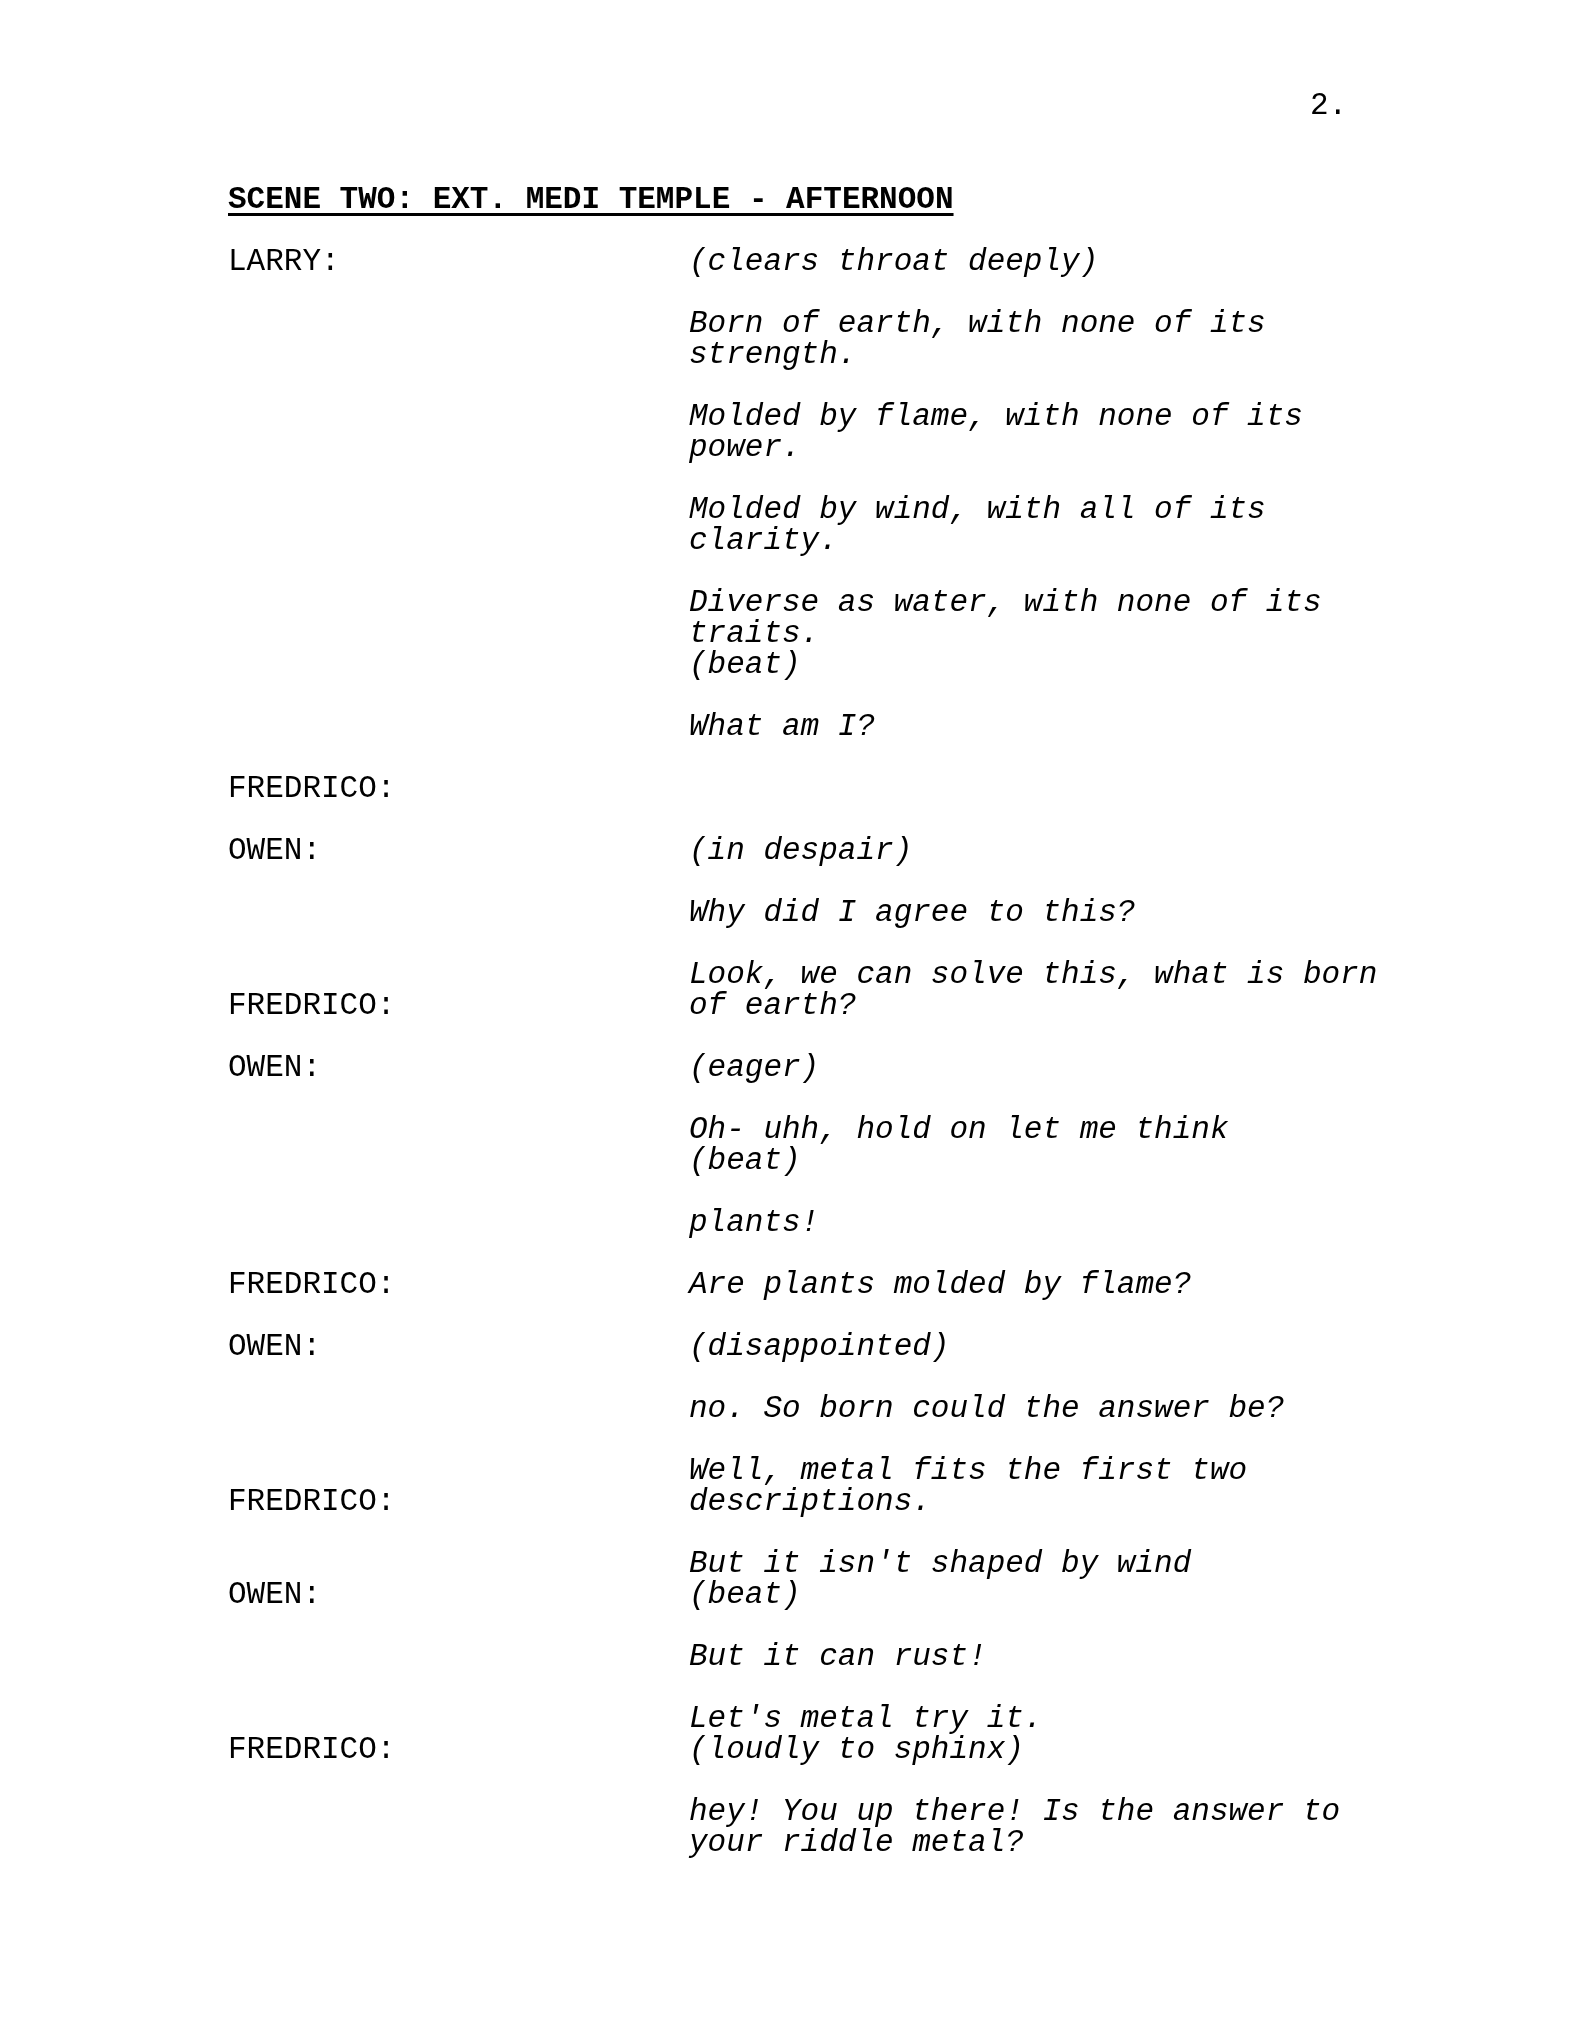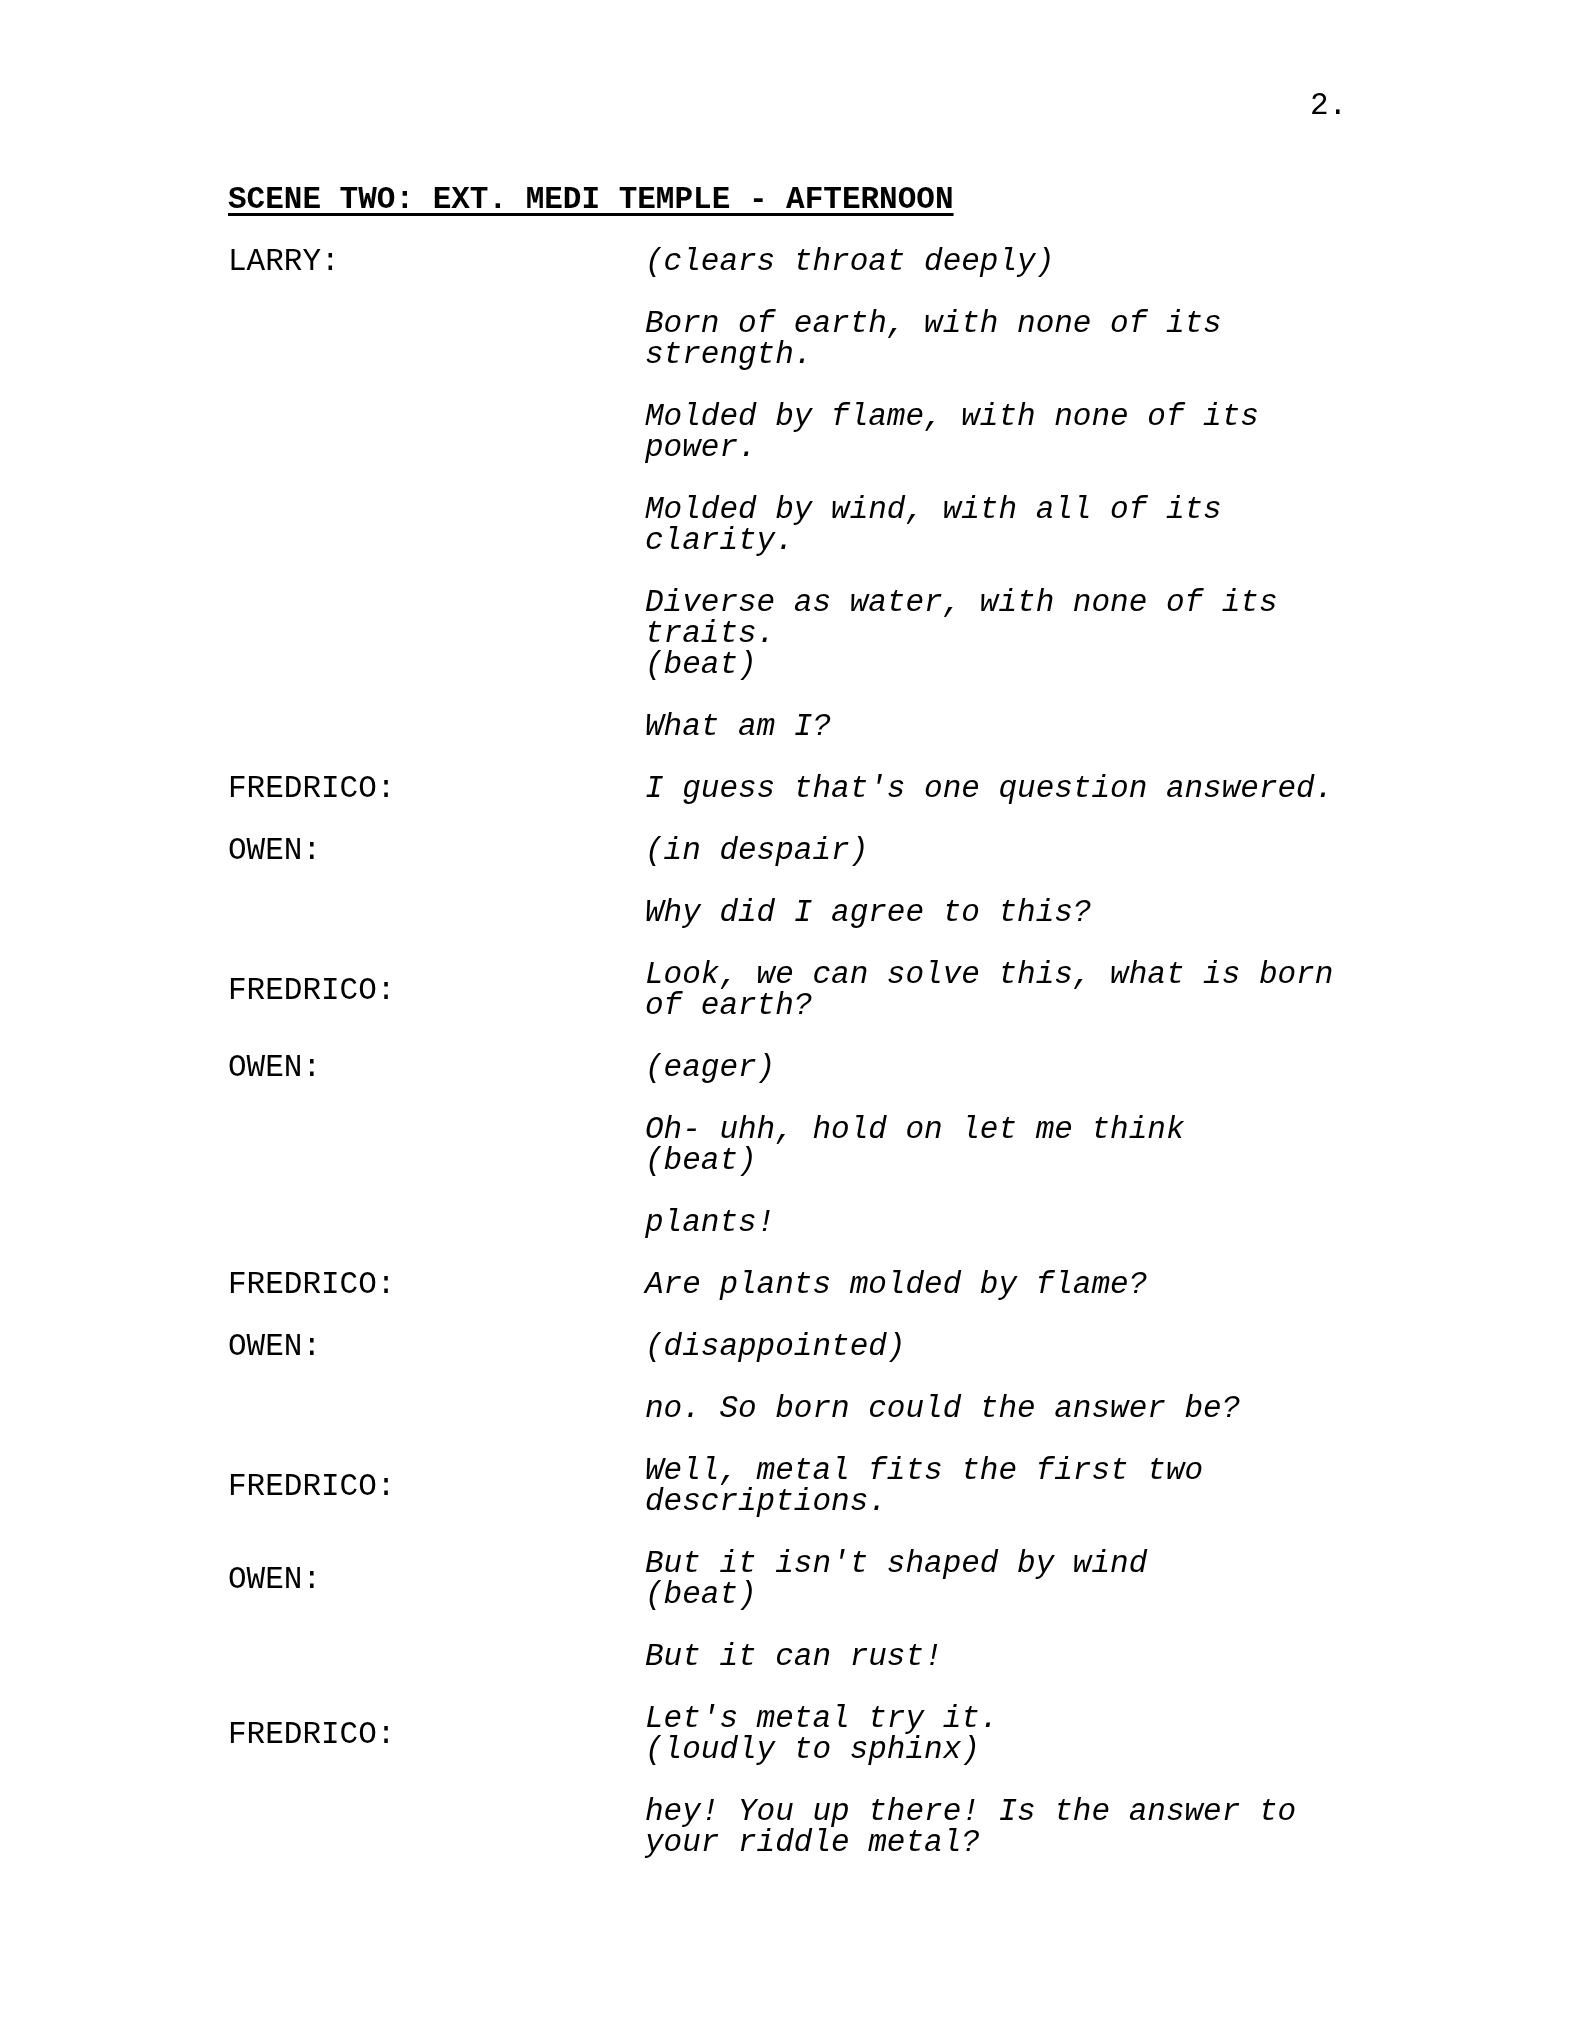--- a/index.html
+++ b/index.html
@@ -33,22 +33,23 @@
   .scene-heading {
     font-weight: bold;
     text-decoration: underline;
     text-decoration-thickness: 3px;
     text-underline-offset: 5px;
     margin: 0 0 31px 0;
     white-space: pre;
   }
   .block {
     display: flex;
-    align-items: center;
+    align-items: flex-end;
     margin: 0 0 31px 0;
+    gap: 44px;
   }
   .block:last-child {
     margin-bottom: 16px;
   }
   .char-col {
     flex: 0 0 417px;
     width: 417px;
     white-space: pre;
   }
   .dialogue-col {
@@ -90,21 +91,20 @@
       <div class="dialogue-col">Diverse as water, with none of its
 traits.
 (beat)</div>
     </div>
     <div class="block">
       <div class="char-col"></div>
       <div class="dialogue-col">What am I?</div>
     </div>
     <div class="block">
       <div class="char-col">FREDRICO:</div>
-      <div class="dialogue-col">I guess that's one question answered.</div>
     </div>
     <div class="block">
       <div class="char-col">OWEN:</div>
       <div class="dialogue-col">(in despair)</div>
     </div>
     <div class="block">
       <div class="char-col"></div>
       <div class="dialogue-col">Why did I agree to this?</div>
     </div>
     <div class="block">

